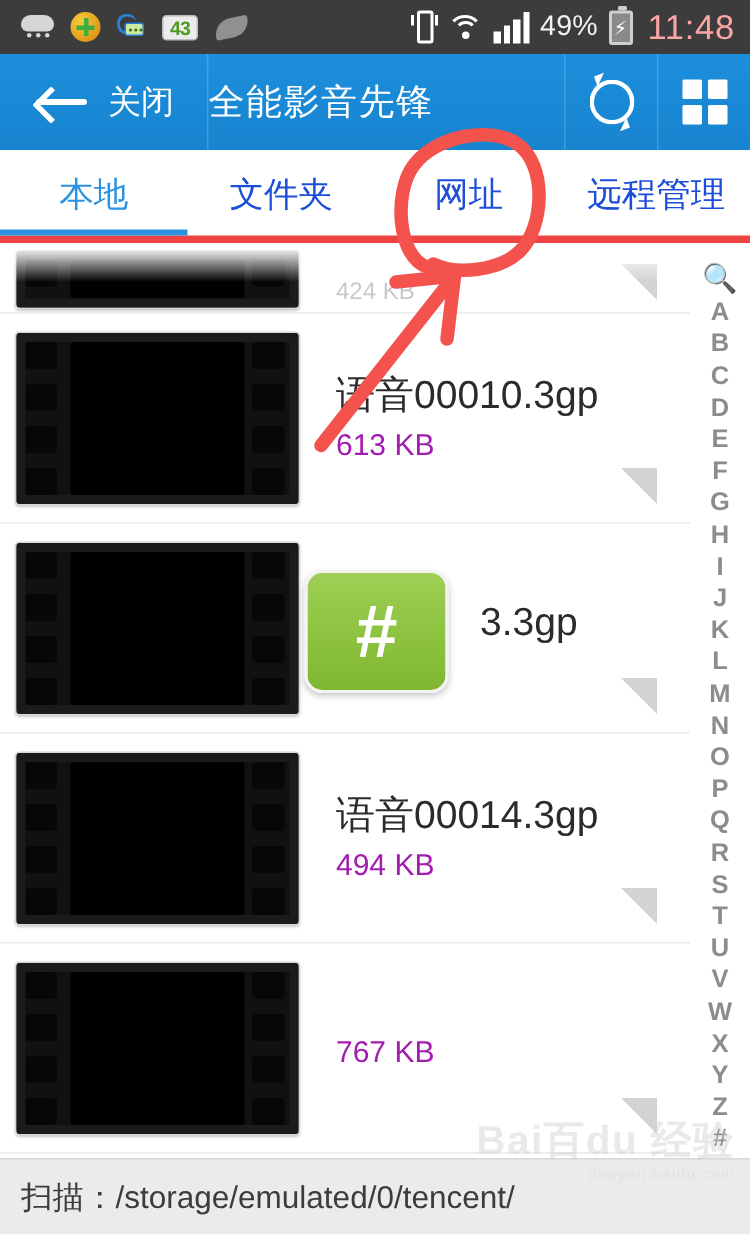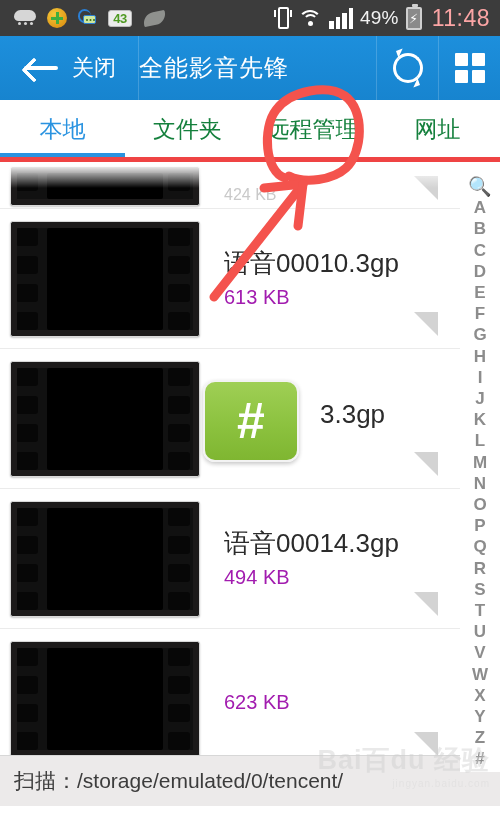--- a/index.html
+++ b/index.html
@@ -173,21 +173,21 @@
   
   .tabs {
     position: absolute; top: 100px; left: 0;
     width: 500px; height: 62px;
     background: #ffffff;
     display: flex; align-items: center;
     border-bottom: 5px solid #ef4444;
   }
   .tab {
     flex: 1; text-align: center;
-    font-size: 23px; color: #15803d;
+    font-size: 23px; color: #1d4ed8;
     line-height: 60px;
   }
   .tab.active { color: #2a93e0; }
   .tab-underline {
     position: absolute; left: 0; bottom: 0;
     width: 125px; height: 4px; background: #2a93e0;
   }
 
   
   .list {
@@ -286,21 +286,21 @@
     box-shadow: 0 2px 4px rgba(0,0,0,0.22);
     display: flex; align-items: center; justify-content: center;
     z-index: 8;
   }
   .hash-bubble span {
     color: #ffffff; font-size: 50px; font-weight: bold; line-height: 1;
   }
 
   
   .footer {
-    position: absolute; left: 0; bottom: 17px;
+    position: absolute; left: 0; bottom: 0;
     width: 500px; height: 51px;
     background: #eceaea;
     border-top: 1px solid #d7d7d7;
     display: flex; align-items: center;
     padding-left: 14px;
   }
   .footer-text { font-size: 21px; color: #3c3c3c; }
 
   .watermark {
     position: absolute; right: 10px; bottom: 34px;
@@ -376,22 +376,22 @@
             <b></b>
             <b></b>
           </span>
       </div>
     </div>
   </div>
 
   <div class="tabs">
     <div class="tab active">本地</div>
     <div class="tab">文件夹</div>
+    <div class="tab">网址</div>
     <div class="tab">远程管理</div>
-    <div class="tab">网址</div>
     <div class="tab-underline"></div>
   </div>
 
   <div class="list">
 
     <div class="row partial">
       <div class="thumb">
         <div class="inner"></div>
         <div class="strip-l">
             <b></b>
@@ -490,21 +490,21 @@
           </div>
         <div class="strip-r">
             <b></b>
             <b></b>
             <b></b>
             <b></b>
           </div>
         <div class="frame"></div>
       </div>
       <div class="meta">
-        <div class="fsize">623 KB</div>
+        <div class="fsize">767 KB</div>
       </div>
       <span class="corner"></span>
     </div>
 
   </div>
   <div class="list-fade"></div>
 
   <div class="index-bar">
     <span class="idx-search">🔍</span>
     <span>A</span>

